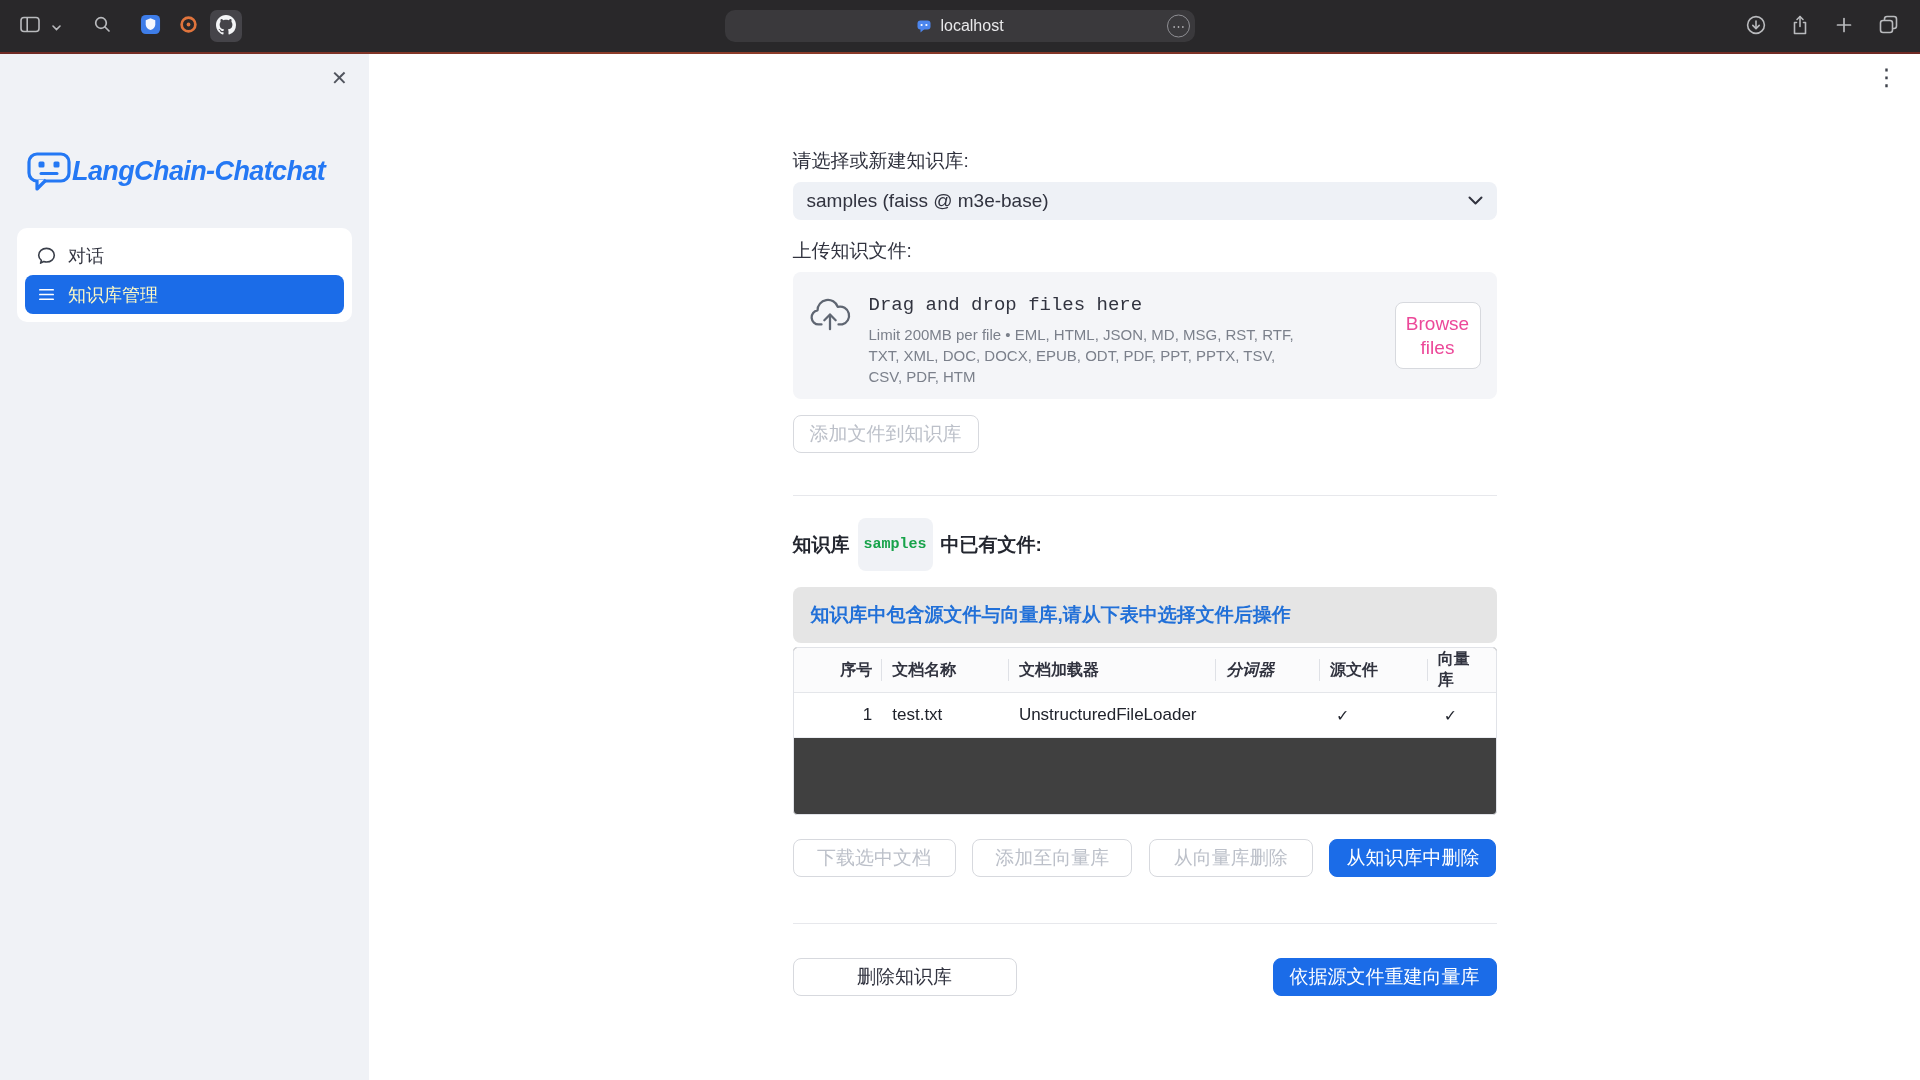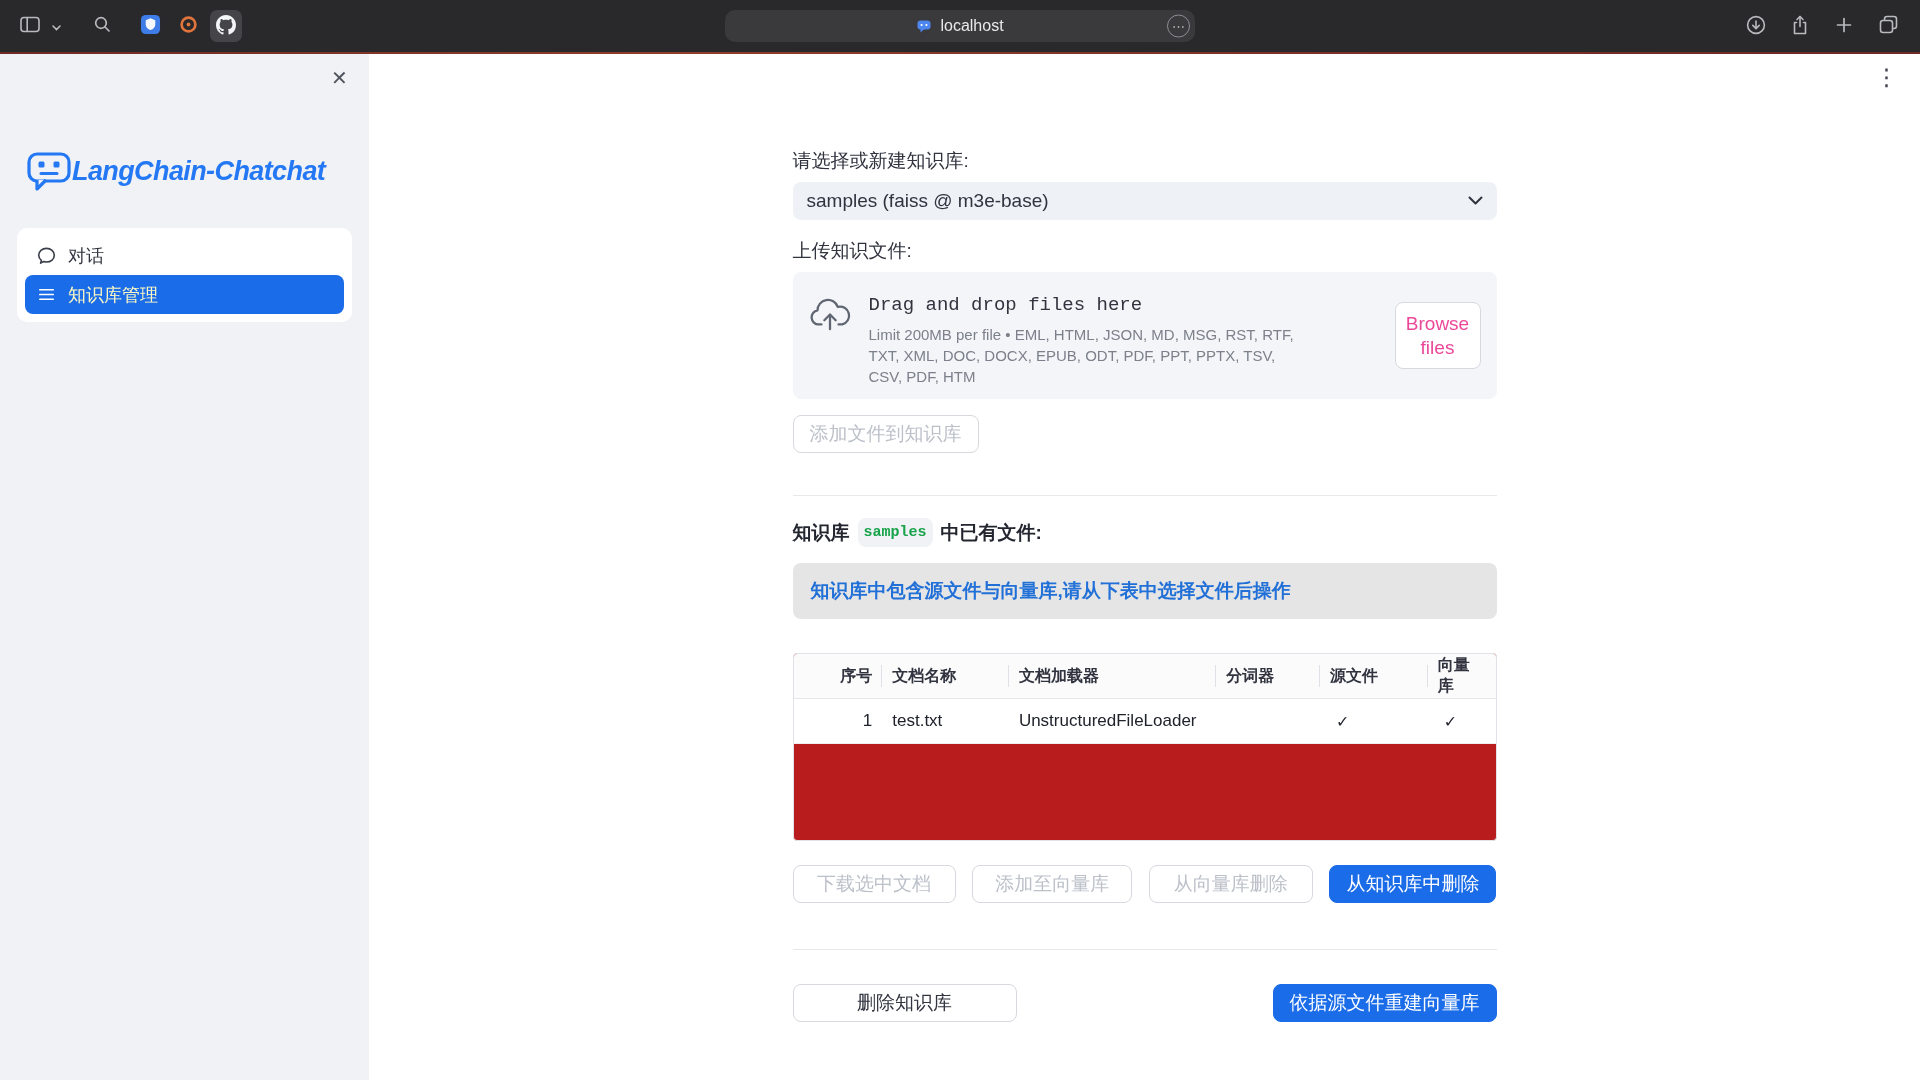--- a/index.html
+++ b/index.html
@@ -109,41 +109,41 @@
 
   hr.divider { border:none; border-top:1px solid #e7e8ec; margin:42px 0 0 0; }
   hr.divider2 { border:none; border-top:1px solid #e7e8ec; margin:46px 0 0 0; }
 
   .kb-heading {
     margin:22px 0 0 0; font-size:19px; font-weight:700; color:#23262f;
     display:flex; align-items:center; gap:8px;
   }
   .kb-heading code {
     font-family:"Liberation Mono", monospace; font-size:15px; font-weight:700;
-    color:#17a34a; background:#f0f2f6; padding:6px 6px; border-radius:8px;
+    color:#17a34a; background:#f0f2f6; padding:18px 6px; border-radius:8px;
   }
 
   .info-box {
     margin-top:16px; background:#e5e5e5; border-radius:8px; padding:15px 18px;
     font-size:19px; font-weight:600; color:#2170d8; line-height:26px;
   }
 
-  .grid { margin-top:34px; border:1px solid #e1e3e8; border-radius:4px; height:188px; overflow:hidden; background:#b91c1c; }
+  .grid { margin-top:4px; border:1px solid #e1e3e8; border-radius:4px; height:168px; overflow:hidden; background:#404040; }
   .grid-header { display:flex; height:45px; background:#fbfbfc; border-bottom:1px solid #e4e6ea; }
   .gh-cell {
     display:flex; align-items:center; padding:0 10px;
     font-size:16px; font-weight:600; color:#31333f; position:relative;
   }
   .gh-cell:not(:last-child)::after {
     content:""; position:absolute; right:0; top:11px; bottom:11px; width:1px; background:#dfe1e6;
   }
   .col-0 { width:89px; justify-content:flex-end; }
   .col-1 { width:127px; }
   .col-2 { width:208px; }
-  .col-3 { width:104px; }
+  .col-3 { width:104px;font-style:italic; }
   .col-4 { width:108px; }
   .col-5 { width:68px; }
   .grid-row { display:flex; height:45px; border-bottom:1px solid #eceef2; background:#fff; cursor:pointer; }
   .gr-cell { display:flex; align-items:center; padding:0 10px; font-size:17px; color:#20232c; }
   .gr-cell.num { justify-content:flex-end; }
   .gr-cell.check { padding-left:16px; font-size:16px; color:#23262f; }
 
   .actions { margin-top:24px; display:flex; justify-content:space-between; }
   .w163 { width:163px; } .w160 { width:160px; } .w164 { width:164px; } .w167 { width:167px; }
   .bottom-actions { margin-top:34px; display:flex; justify-content:space-between; }

